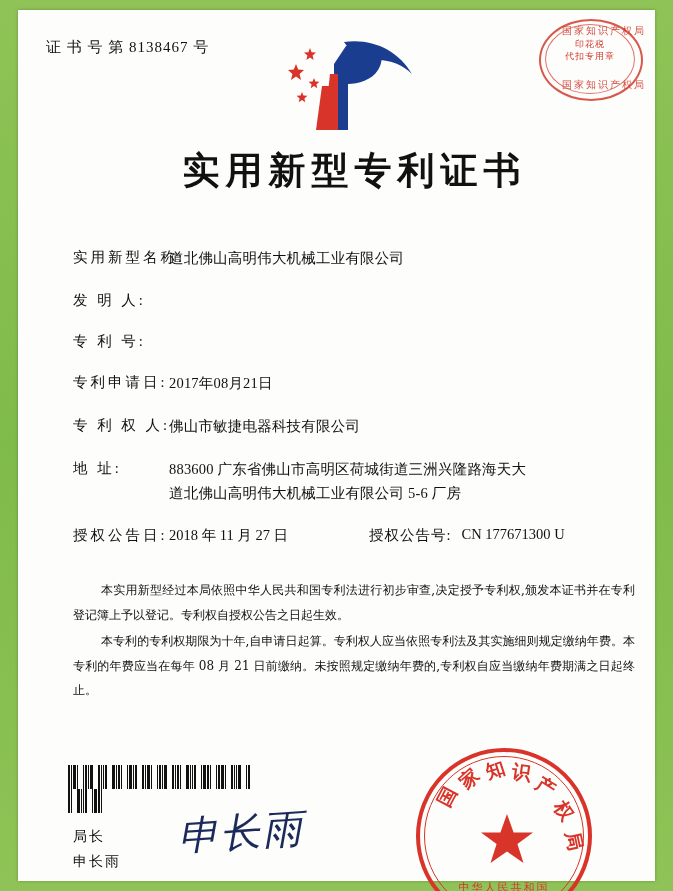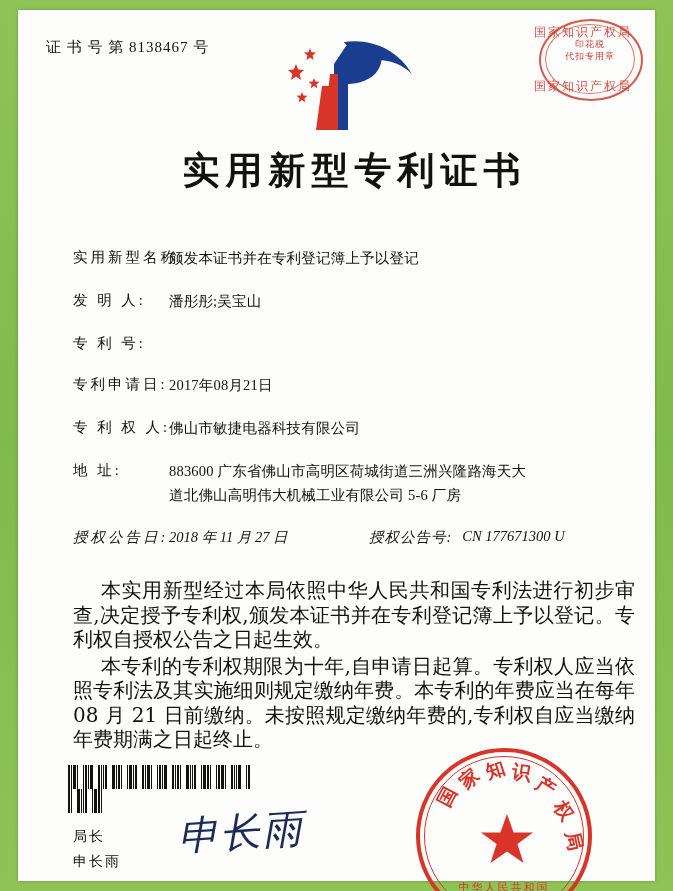--- a/index.html
+++ b/index.html
@@ -78,23 +78,23 @@
     color: #d23b2e;
     font-size: 9px;
     line-height: 12px;
     letter-spacing: 1px;
     font-family: "Liberation Sans", sans-serif;
   }
   .seal-top .arc-top,
   .seal-top .arc-bottom {
     position: absolute;
     width: 112px;
-    text-align: left;
+    text-align: right;
     color: #d23b2e;
-    font-size: 12px;
+    font-size: 10px;
     letter-spacing: 2px;
     font-family: "Liberation Sans", sans-serif;
     opacity: 0.9;
   }
   .seal-top .arc-top { top: 8px; }
   .seal-top .arc-bottom { top: 62px; }
 
   
   .logo {
     position: absolute;
@@ -142,21 +142,20 @@
     line-height: 21px;
   }
   .field-value .line2 {
     display: block;
     margin-top: 3px;
   }
   .pub-row {
     display: flex;
     align-items: flex-start;
     margin-bottom: 0;
-    font-style: italic;
   }
   .pub-left-label {
     width: 96px;
     flex: 0 0 96px;
     letter-spacing: 3px;
     white-space: nowrap;
   }
   .pub-left-value {
     width: 200px;
     flex: 0 0 200px;
@@ -168,21 +167,21 @@
   }
   .pub-right-value {
     margin-left: 10px;
   }
   
   .body-text {
     position: absolute;
     left: 55px;
     top: 568px;
     width: 562px;
-    font-size: 20px;
+    font-size: 12px;
     line-height: 24.5px;
     color: #111;
     text-align: justify;
     font-family: "DejaVu Serif", "Liberation Serif", serif;
   }
   .body-text p {
     margin: 0 0 2px 0;
     text-indent: 28px;
   }
   
@@ -315,26 +314,25 @@
         </g>
       </svg>
     </div>
 
     <div class="main-title">实用新型专利证书</div>
 
     <div class="fields">
 
       <div class="field-row">
         <div class="field-label">实用新型名称:</div>
-        <div class="field-value">颁发本证书并在专利登记簿上予以登记</div>
+        <div class="field-value">道北佛山高明伟大机械工业有限公司</div>
       </div>
 
       <div class="field-row">
         <div class="field-label">发 明 人:</div>
-        <div class="field-value">潘彤彤;吴宝山</div>
       </div>
 
       <div class="field-row">
         <div class="field-label">专 利 号:</div>
       </div>
 
       <div class="field-row">
         <div class="field-label">专利申请日:</div>
         <div class="field-value">2017年08月21日</div>
       </div>

